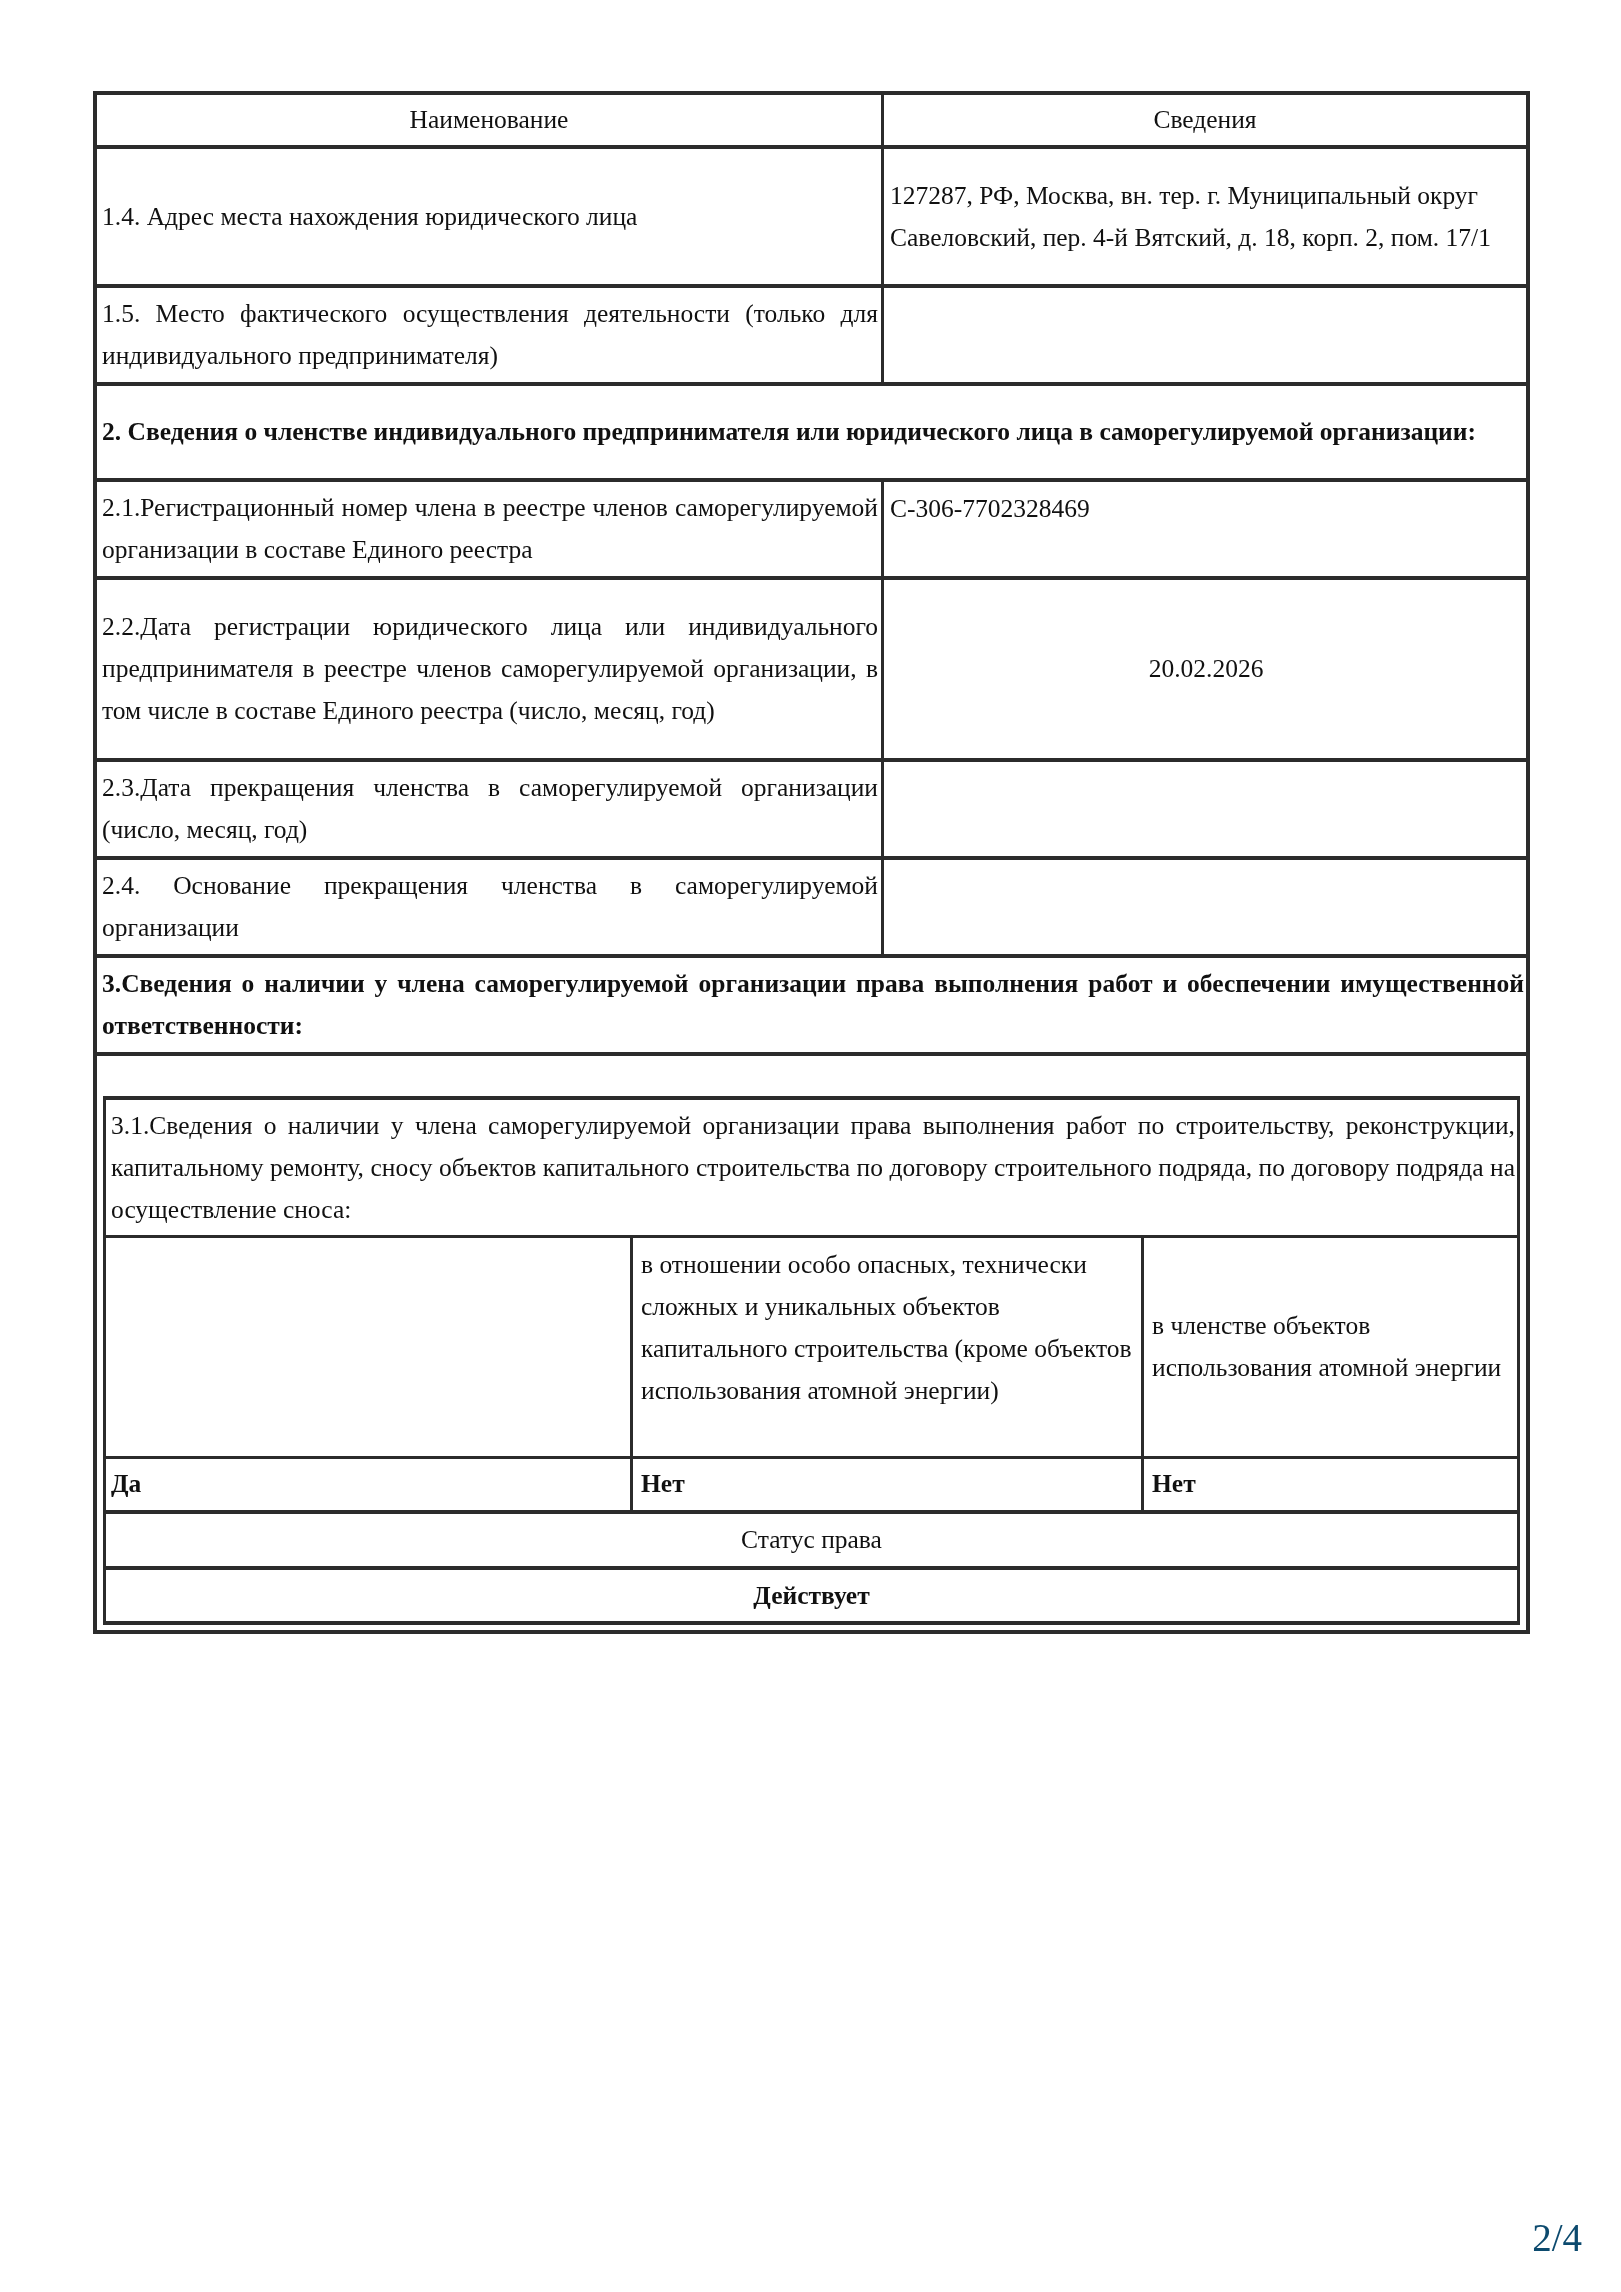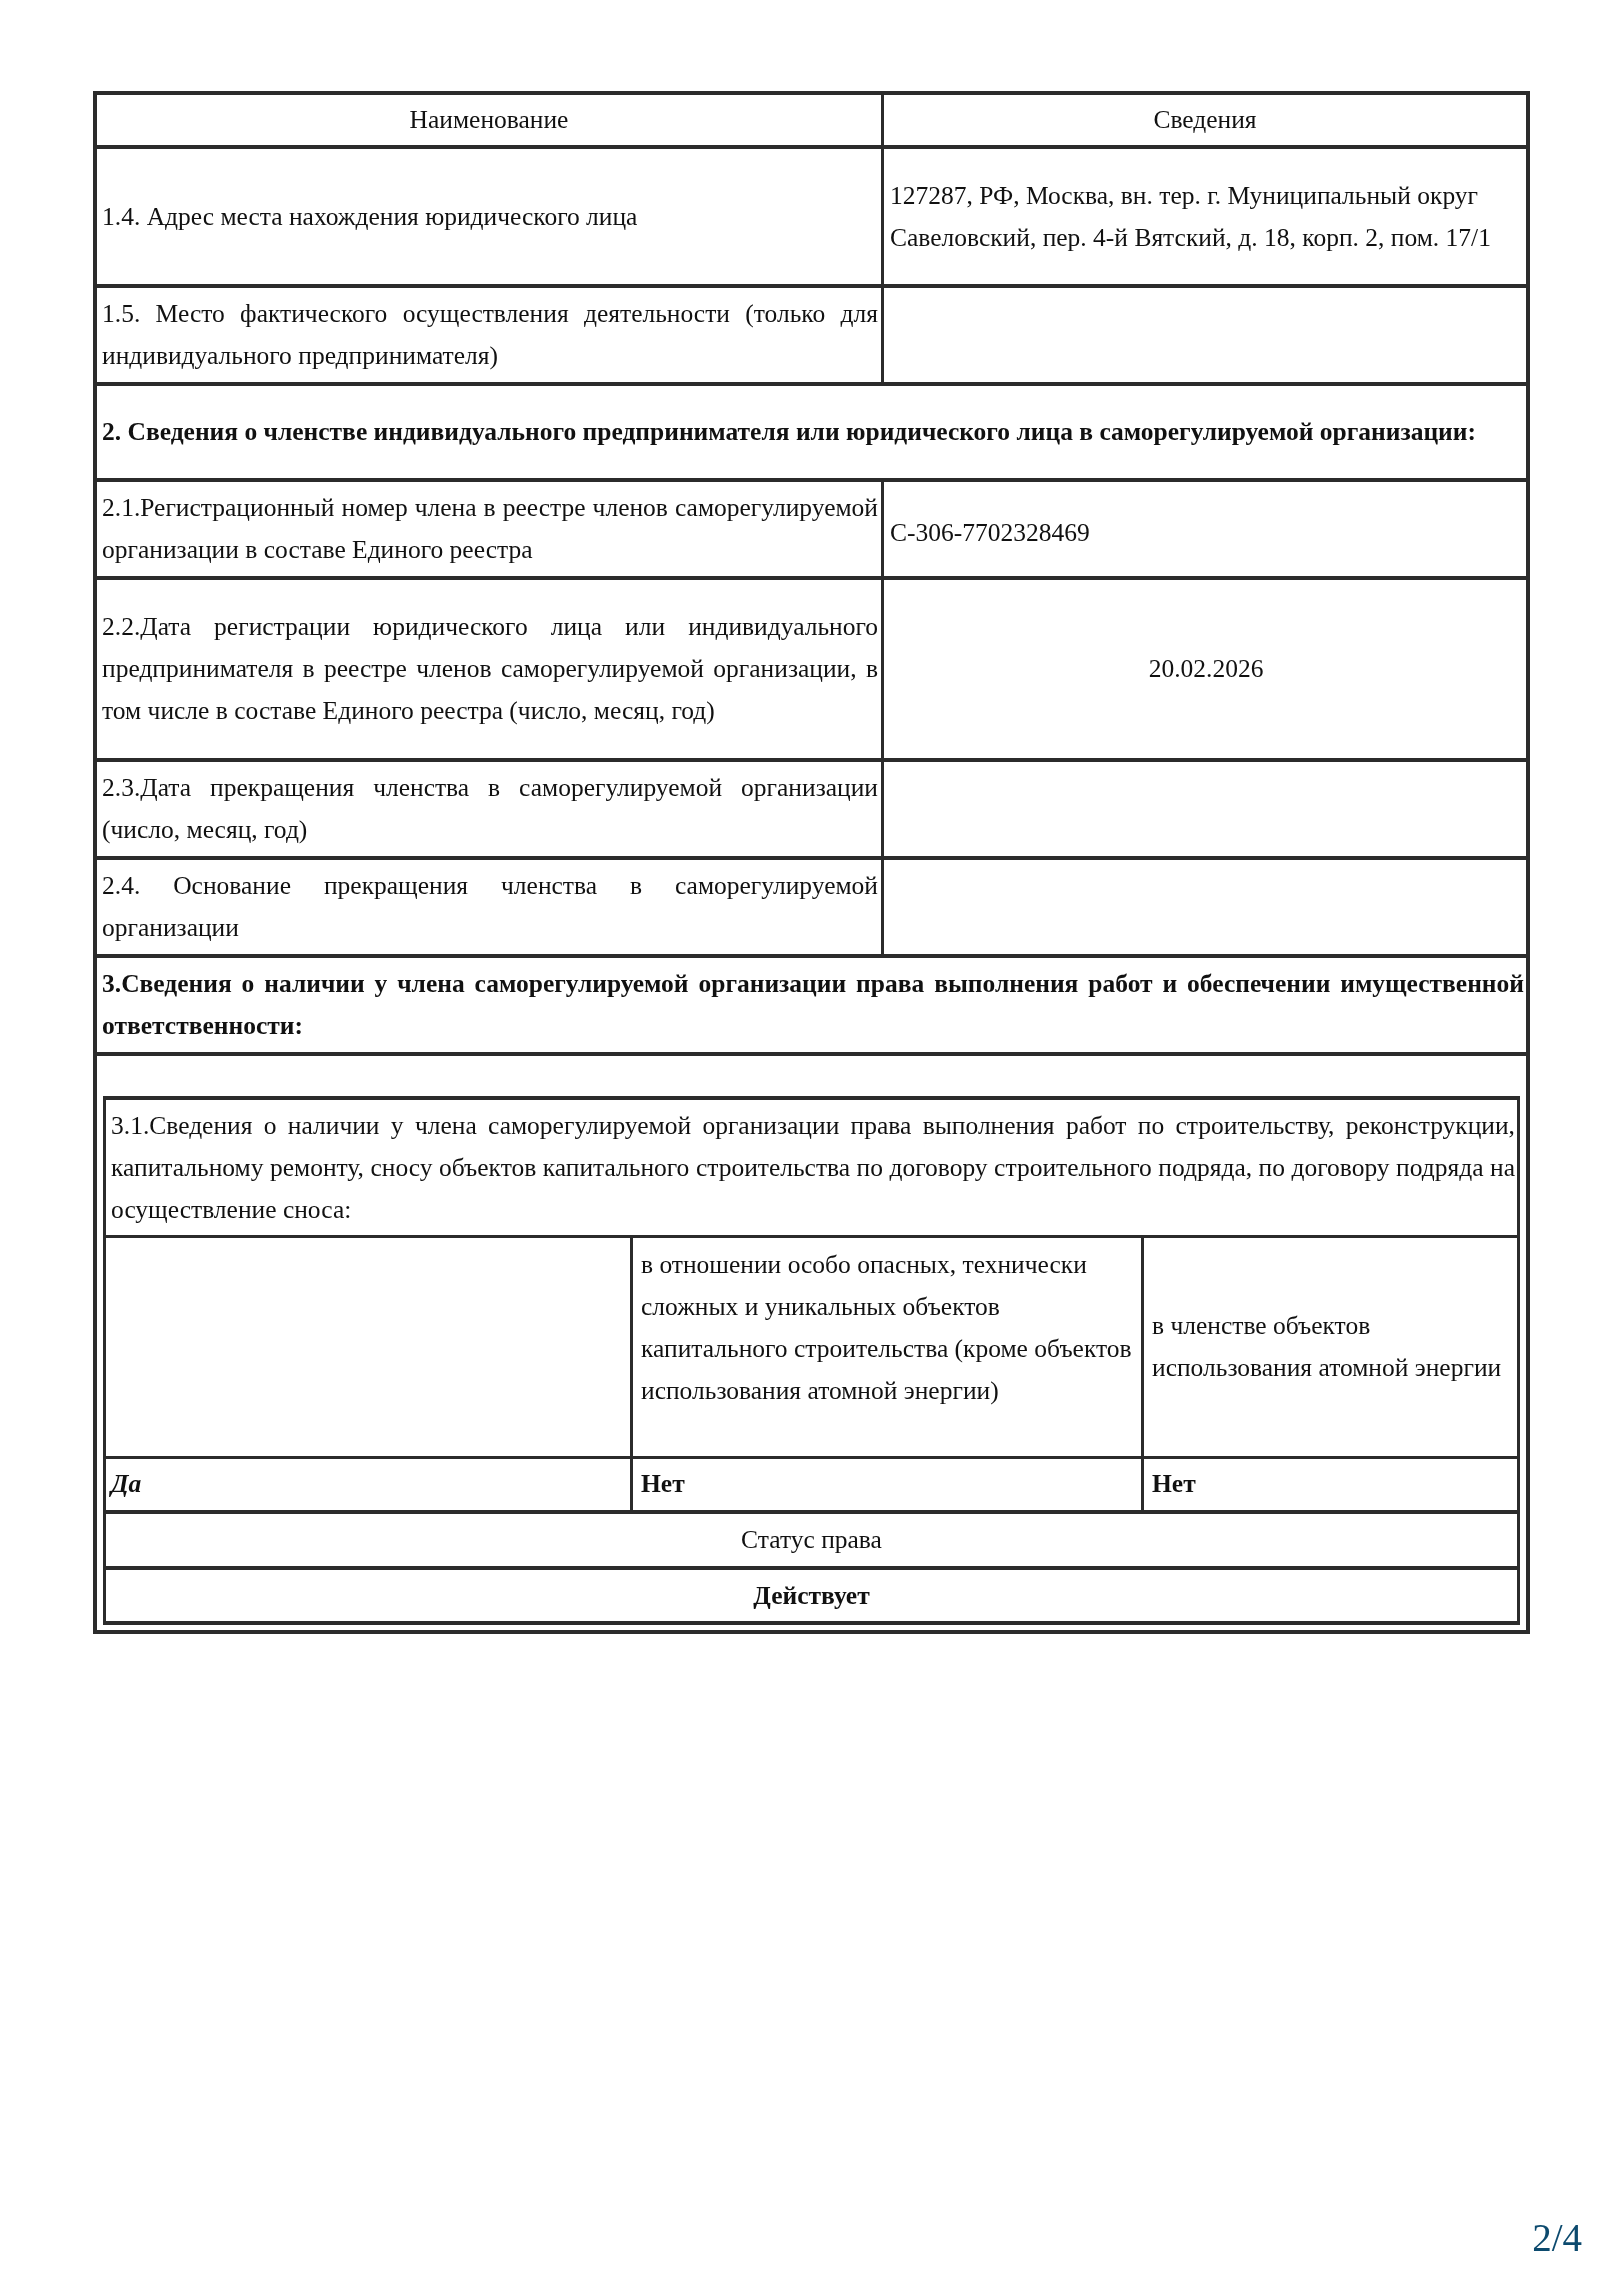--- a/index.html
+++ b/index.html
@@ -69,21 +69,21 @@
     <span class="txt"></span>
   </div>
 
   <div class="cell justify bold" style="left:102px;top:386px;width:1422px;height:92px;">
     <span class="txt">2. Сведения о членстве индивидуального предпринимателя или юридического лица в саморегулируемой организации:</span>
   </div>
 
   <div class="cell justify" style="left:102px;top:482px;width:776px;height:94px;">
     <span class="txt">2.1.Регистрационный номер члена в реестре членов саморегулируемой организации в составе Единого реестра</span>
   </div>
-  <div class="cell" style="left:890px;top:486px;width:632px;height:94px;">
+  <div class="cell" style="left:890px;top:462px;width:632px;height:94px;">
     <span class="txt">С-306-7702328469</span>
   </div>
 
   <div class="cell justify" style="left:102px;top:580px;width:776px;height:177px;">
     <span class="txt">2.2.Дата регистрации юридического лица или индивидуального предпринимателя в реестре членов саморегулируемой организации, в том числе в составе Единого реестра (число, месяц, год)</span>
   </div>
   <div class="cell" style="left:890px;top:580px;width:632px;height:177px;text-align:center;">
     <span class="txt">20.02.2026</span>
   </div>
 
@@ -122,21 +122,21 @@
     <span class="txt">3.1.Сведения о наличии у члена саморегулируемой организации права выполнения работ по строительству, реконструкции, капитальному ремонту, сносу объектов капитального строительства по договору строительного подряда, по договору подряда на осуществление сноса:</span>
   </div>
 
   <div class="cell top" style="left:641px;top:1238px;width:496px;height:218px;padding-top:5.9px;">
     <span class="txt">в отношении особо опасных, технически сложных и уникальных объектов капитального строительства (кроме объектов использования атомной энергии)</span>
   </div>
   <div class="cell" style="left:1152px;top:1238px;width:363px;height:218px;">
     <span class="txt">в членстве объектов использования атомной энергии</span>
   </div>
 
-  <div class="cell bold" style="left:111px;top:1458px;width:515px;height:52px;font-style:italic;">
+  <div class="cell bold" style="left:111px;top:1458px;width:515px;height:52px;">
     <span class="txt">Да</span>
   </div>
   <div class="cell bold" style="left:641px;top:1458px;width:496px;height:52px;">
     <span class="txt">Нет</span>
   </div>
   <div class="cell bold" style="left:1152px;top:1458px;width:363px;height:52px;">
     <span class="txt">Нет</span>
   </div>
 
   <div class="cell center" style="left:106px;top:1514px;width:1411px;height:52px;">

